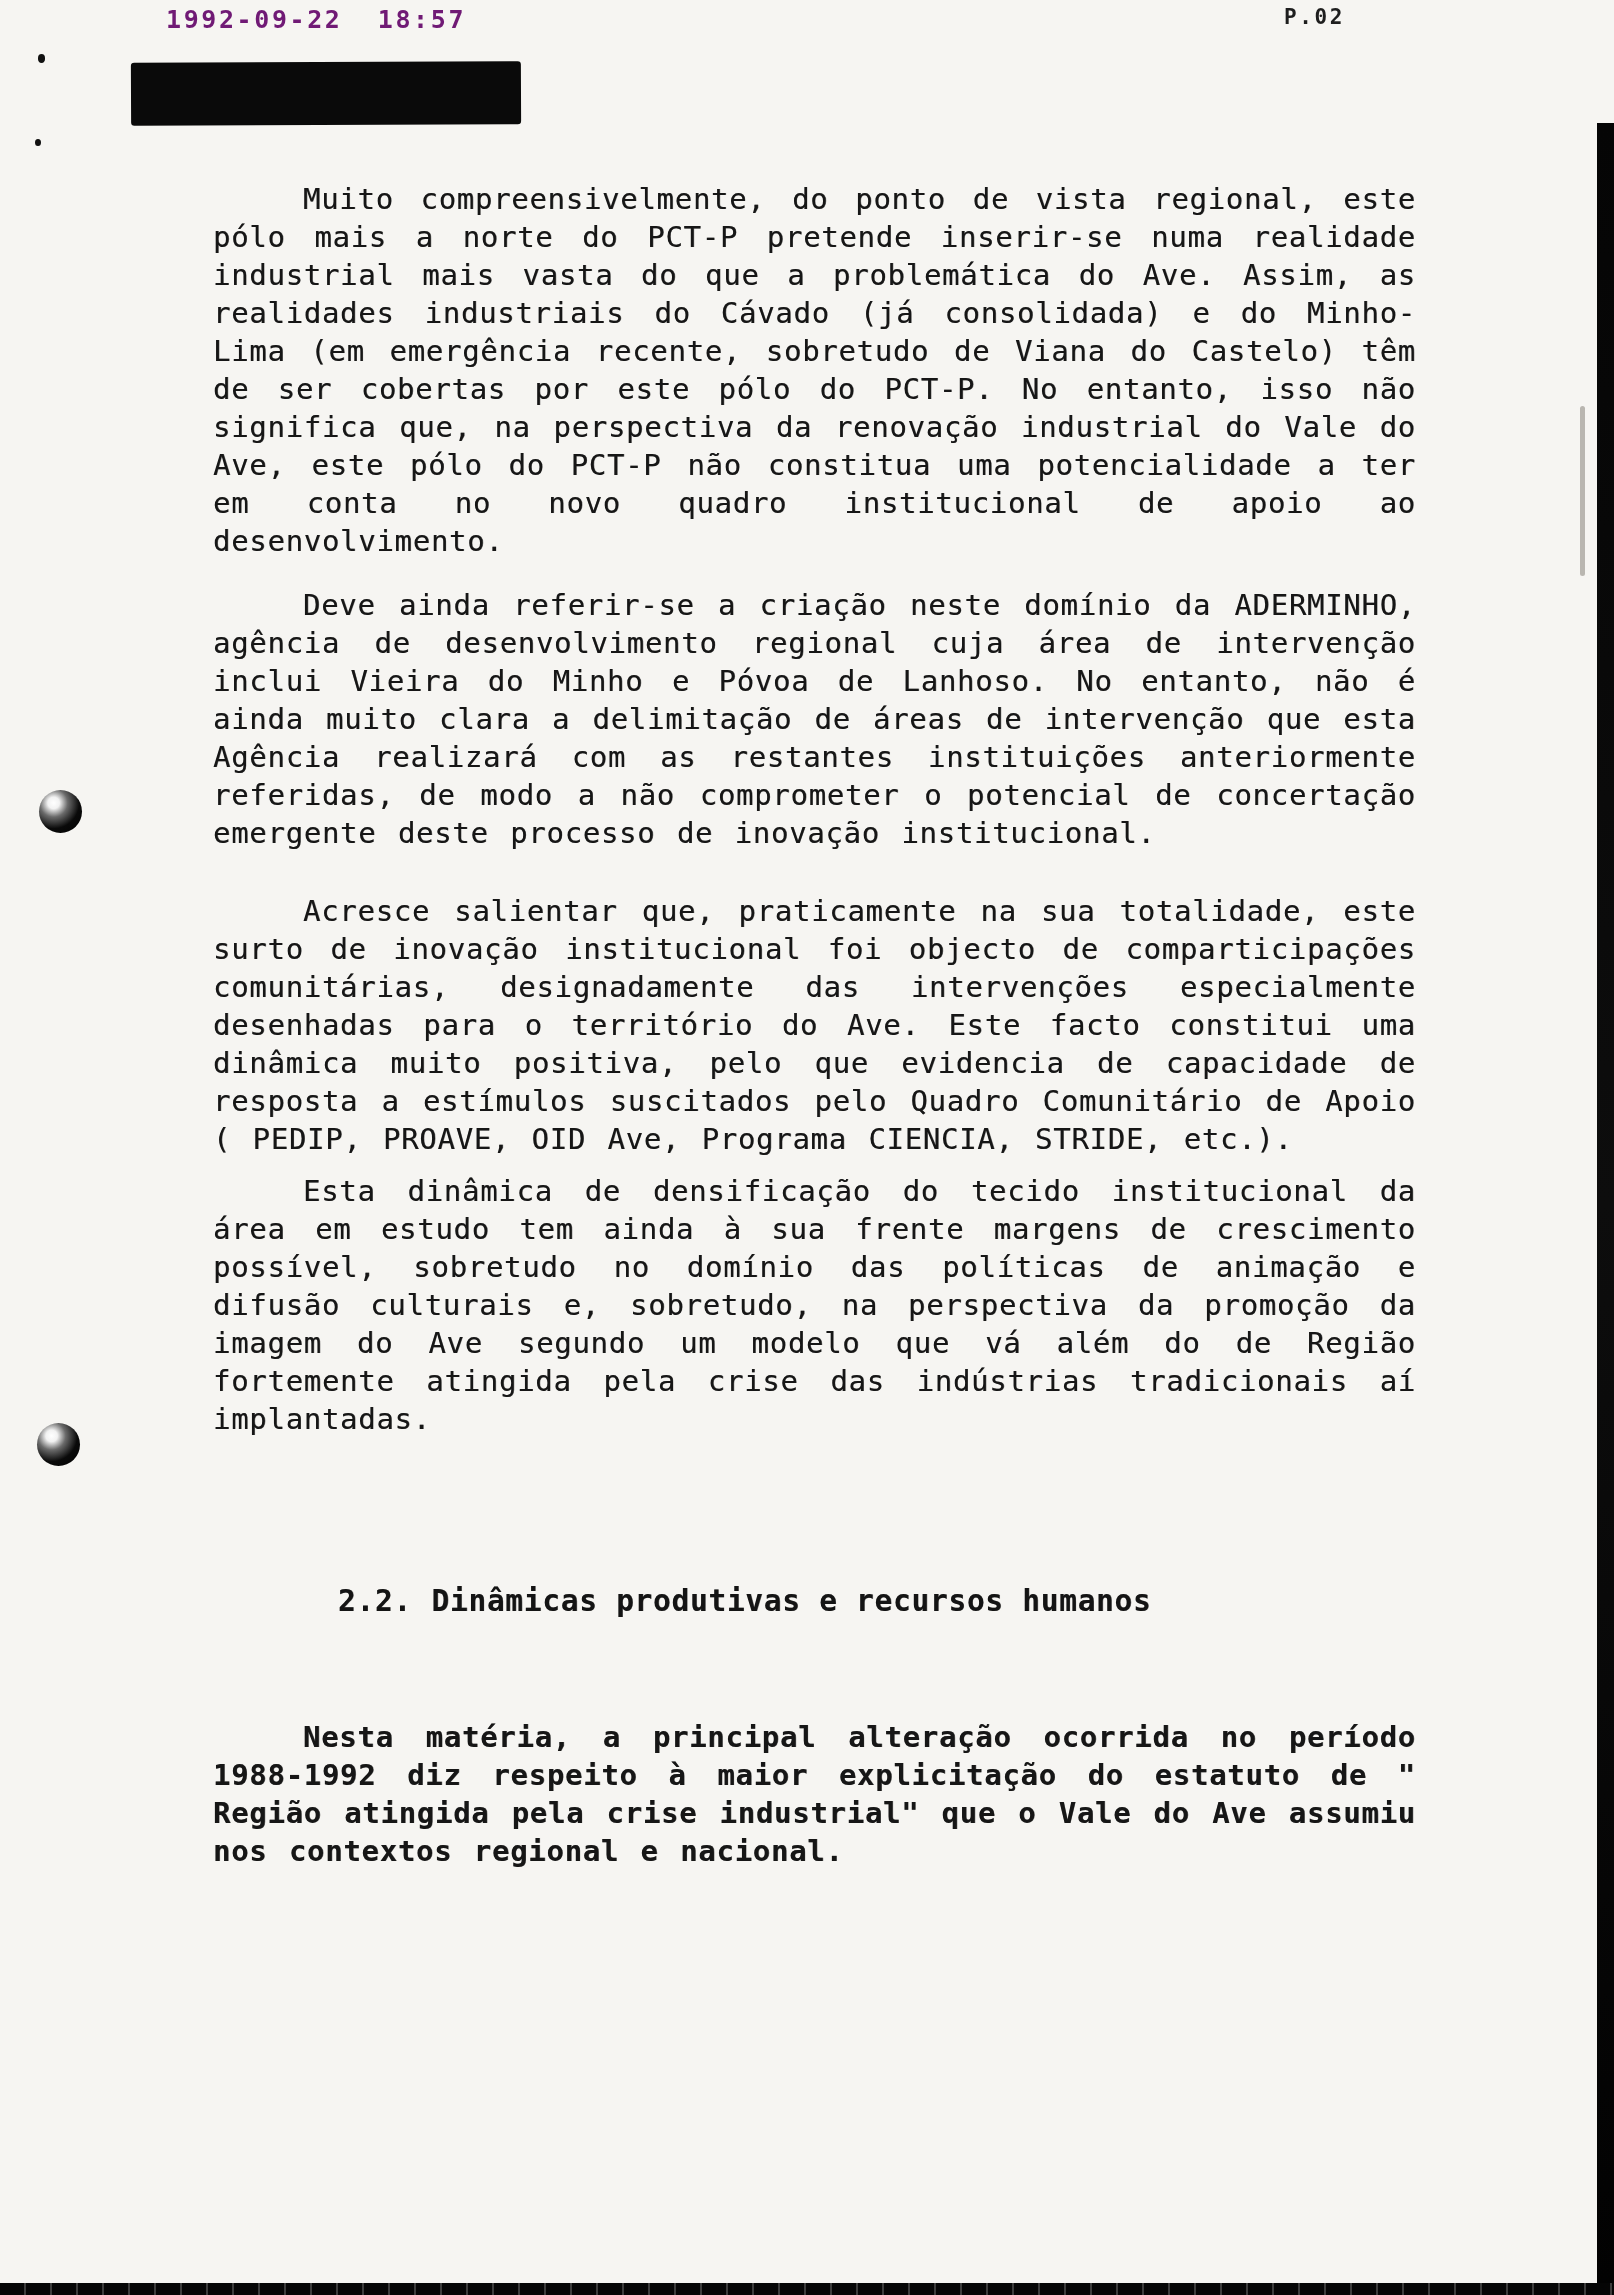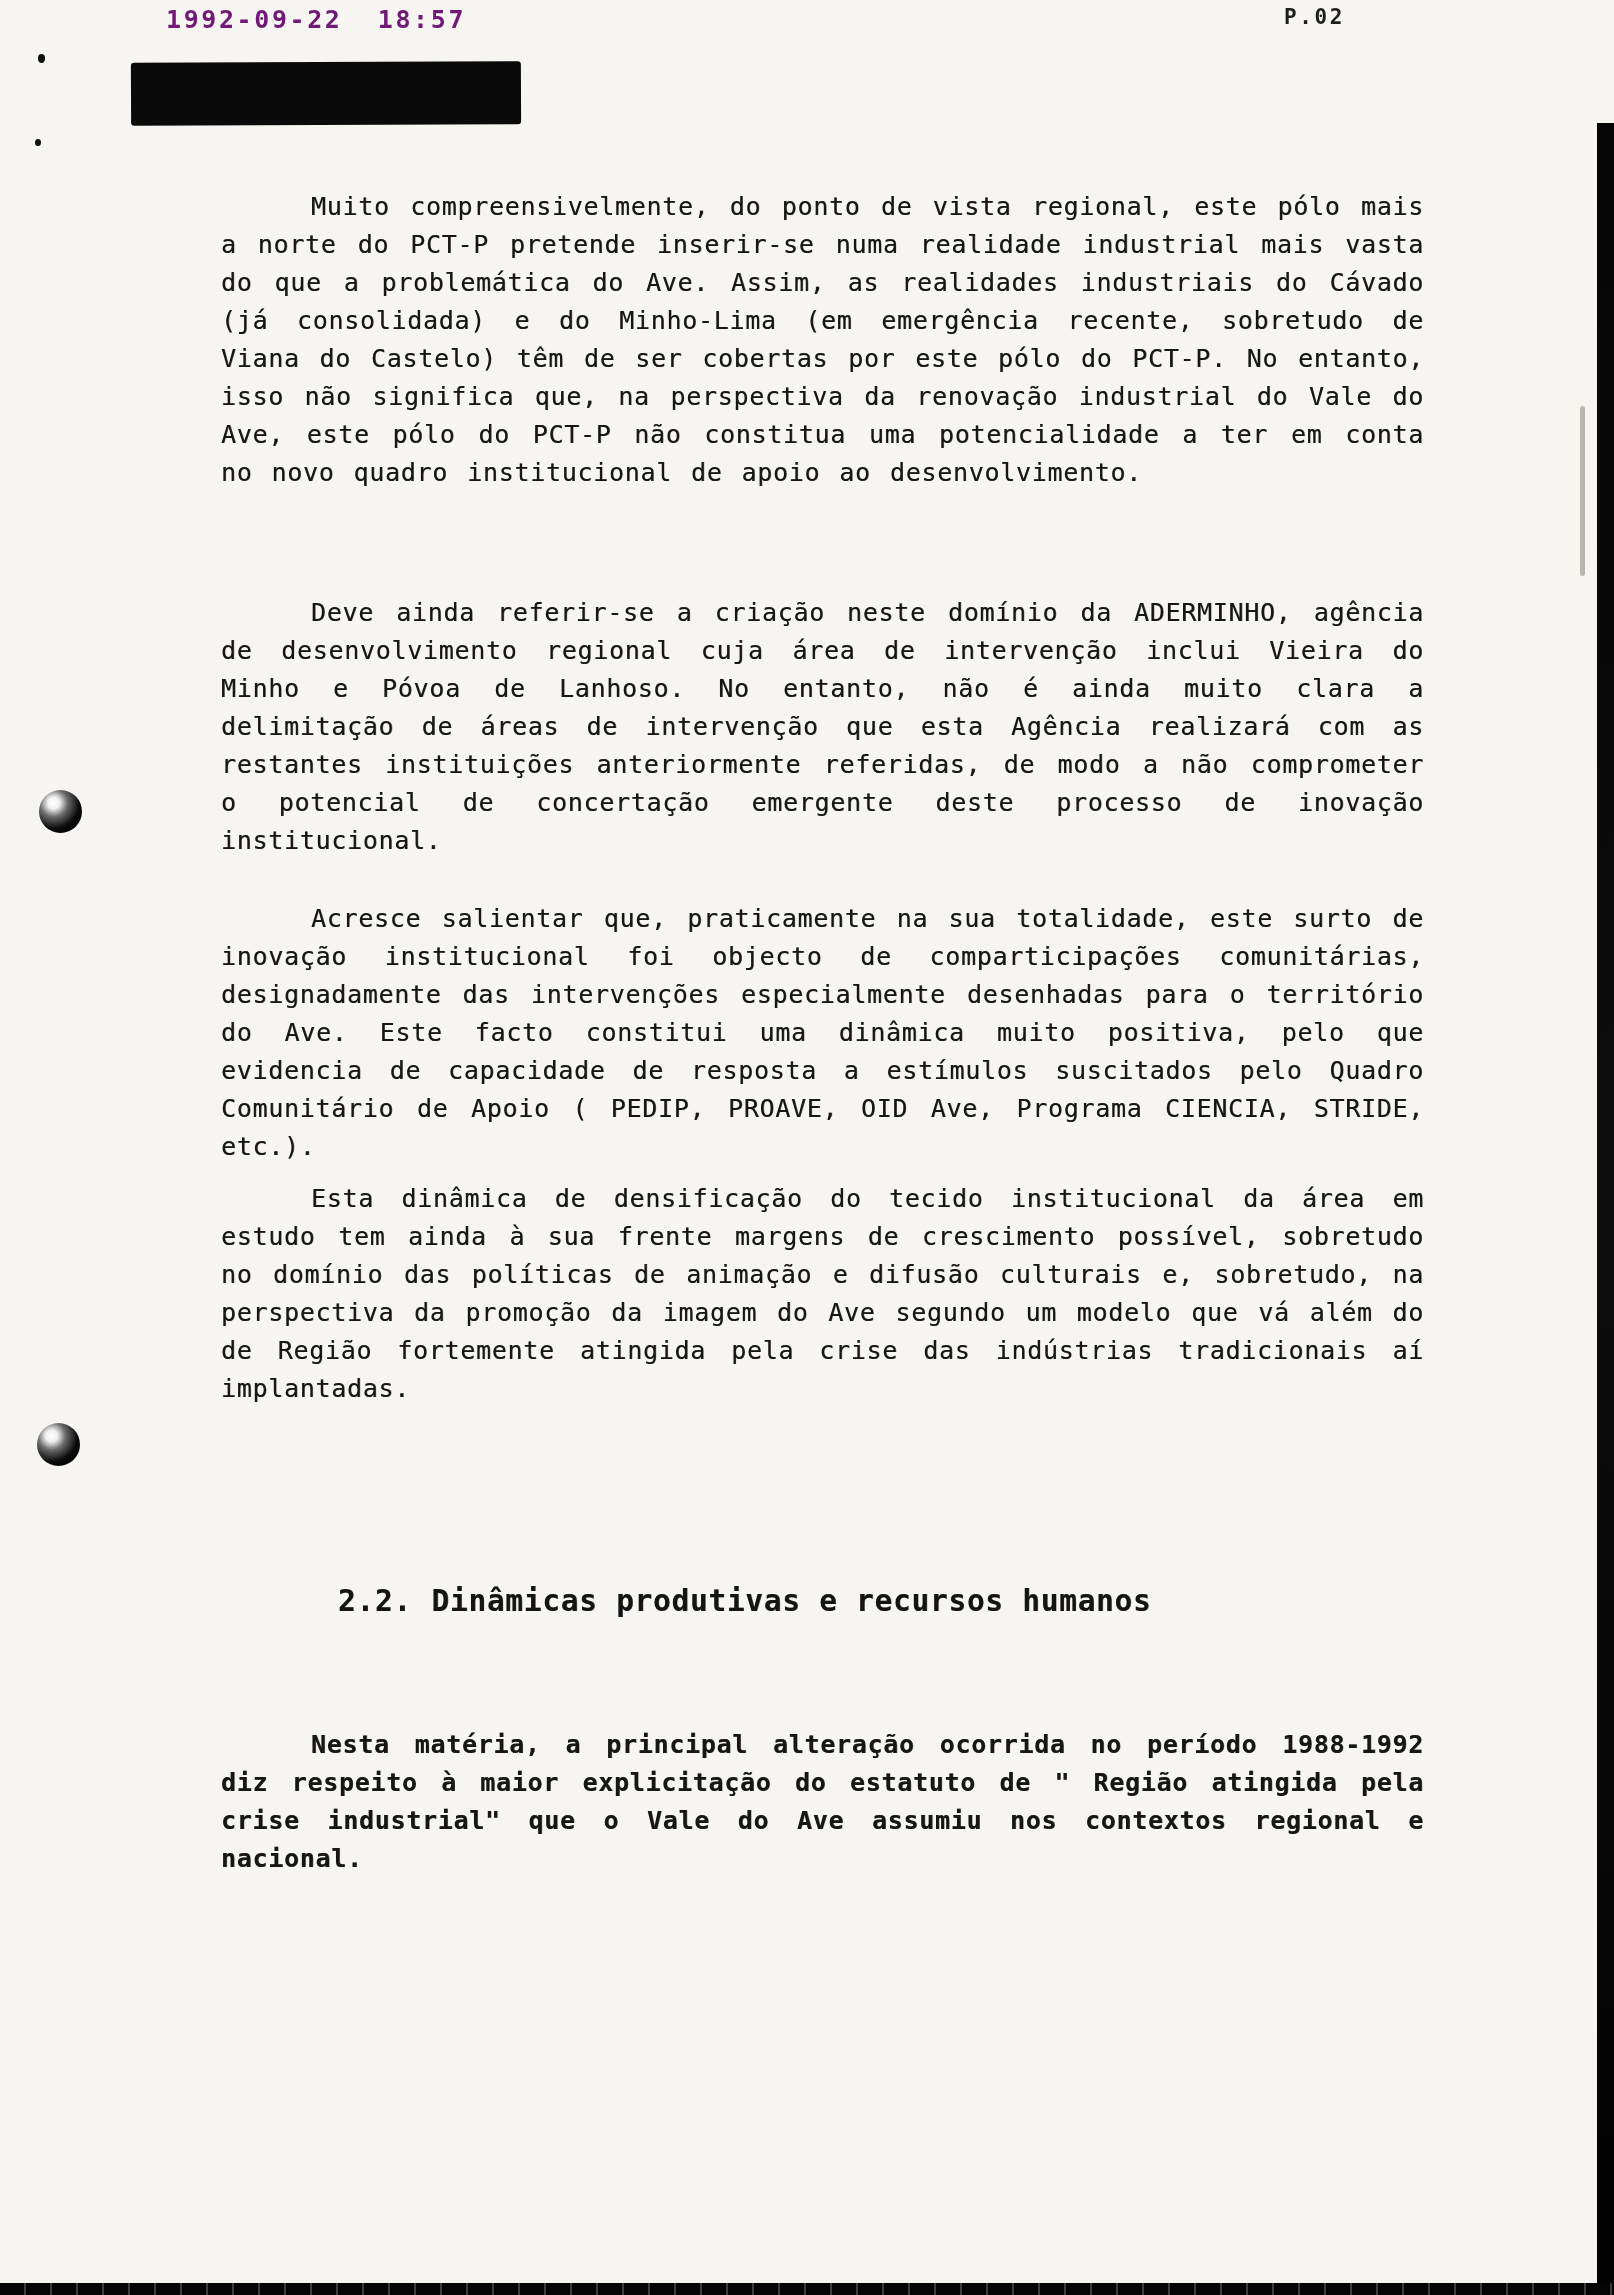--- a/index.html
+++ b/index.html
@@ -57,22 +57,22 @@
     border-radius: 50%;
   }
   .speck-1 { left: 38px; top: 54px;  width: 7.2px; height: 8.5px; }
   .speck-2 { left: 35px; top: 139px; width: 5.9px;  height: 7.2px; }
 
   
   .para {
     position: absolute;
     left: 205px;
     width: 1203px;
-    margin: 16px;
-    font-size: 25px;
+    margin: 8px;
+    font-size: 29px;
     line-height: 38px;
     letter-spacing: 0.7px;
     word-spacing: 3.3px;
     text-align: justify;
     text-indent: 90px;
     color: #161616;
     text-shadow: 0.4px 0.3px 0 rgba(22,22,22,0.55);
   }
   .para-1 { top: 172px; }
   .para-2 { top: 578px; }

